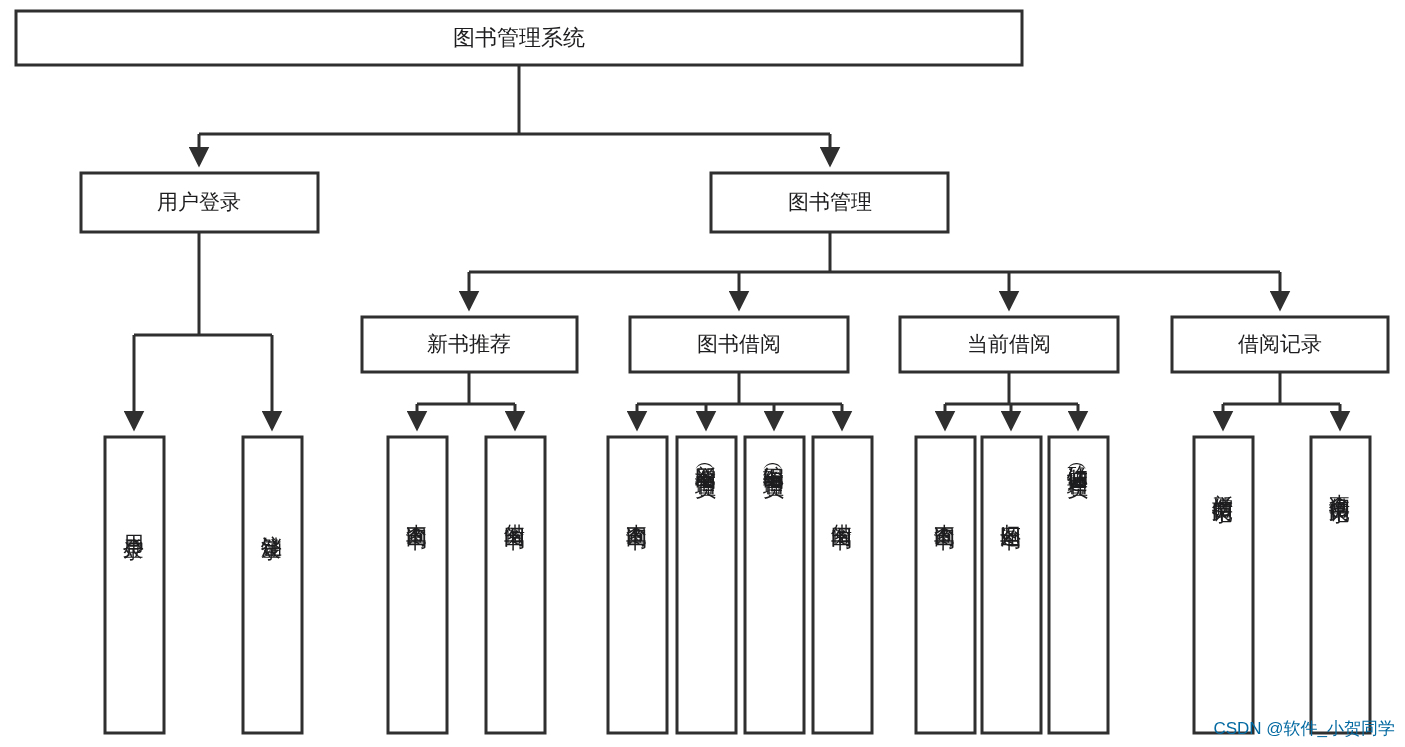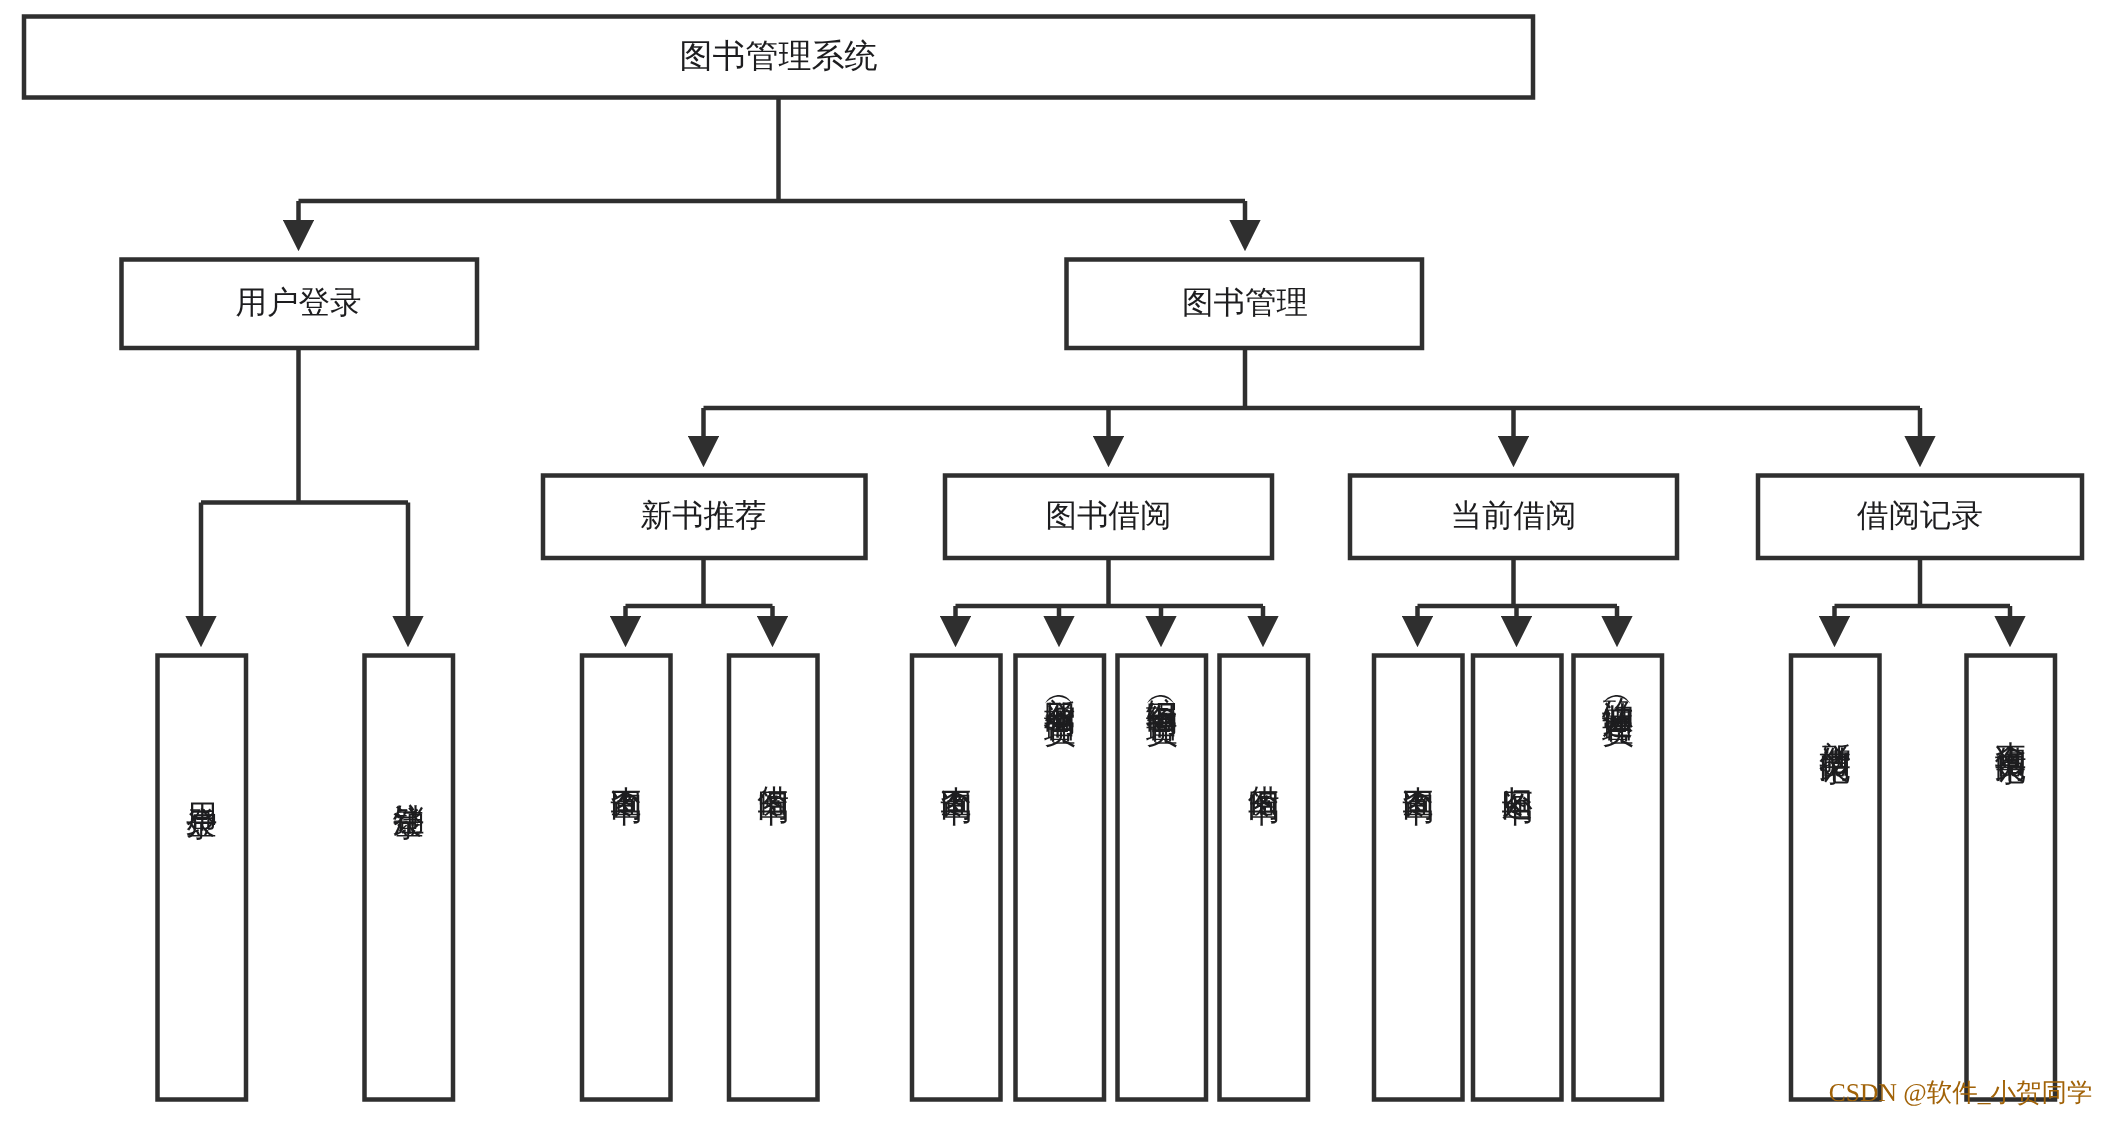--- a/index.html
+++ b/index.html
@@ -53,23 +53,23 @@
     stroke-width: 3;
     fill: none;
   }
   .arrow-head {
     fill: #2f2f2f;
   }
   .watermark {
     position: absolute;
     right: 10px;
     bottom: 7px;
-    font-family: Liberation Serif, serif;
+    font-family: Liberation Sans, sans-serif;
     font-size: 17px;
-    color: #a16207;
+    color: #0369a1;
     white-space: nowrap;
     user-select: none;
   }
 </style>
 </head>
 <body>
 
 <div id="canvas">
 
   <svg class="diagram" viewBox="0 0 1405 747" xmlns="http://www.w3.org/2000/svg">

